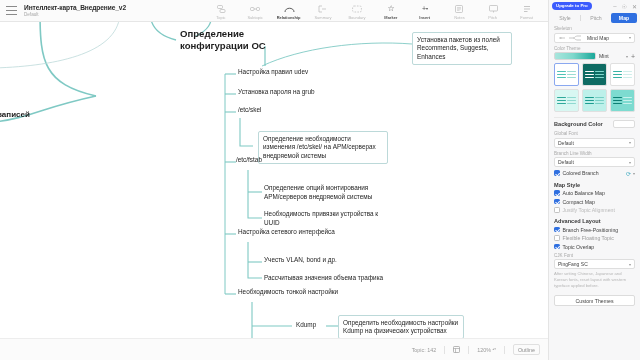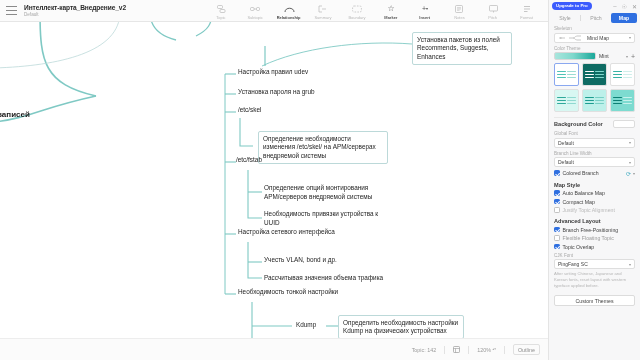--- a/index.html
+++ b/index.html
@@ -282,20 +282,22 @@
 
       <path d="M326 304 L338 304"></path>
 
       <path d="M262 44 C300 26 360 18 412 22" stroke-width="0.9" stroke-dasharray="0"></path>
     </g>
     <g fill="none" stroke="#bcd9d9" stroke-width="0.8">
       <path d="M120 -10 C120 30 60 44 -6 46"></path>
     </g>
   </svg>
 
+  <div class="node root" style="left:180px; top:6px; width:110px;">Определение
+конфигурации ОС</div>
 
   <div class="node cut" style="left:-2px; top:88px; font-weight:bold; font-size:8px;">записей</div>
 
   <div class="node boxed" style="left:412px; top:10px; width:100px;">Установка пакетов из полей
 Recommends, Suggests, Enhances</div>
 
   <div class="node" style="left:238px; top:46px;">Настройка правил udev</div>
 
   <div class="node" style="left:238px; top:66px;">Установка пароля на grub</div>
 

